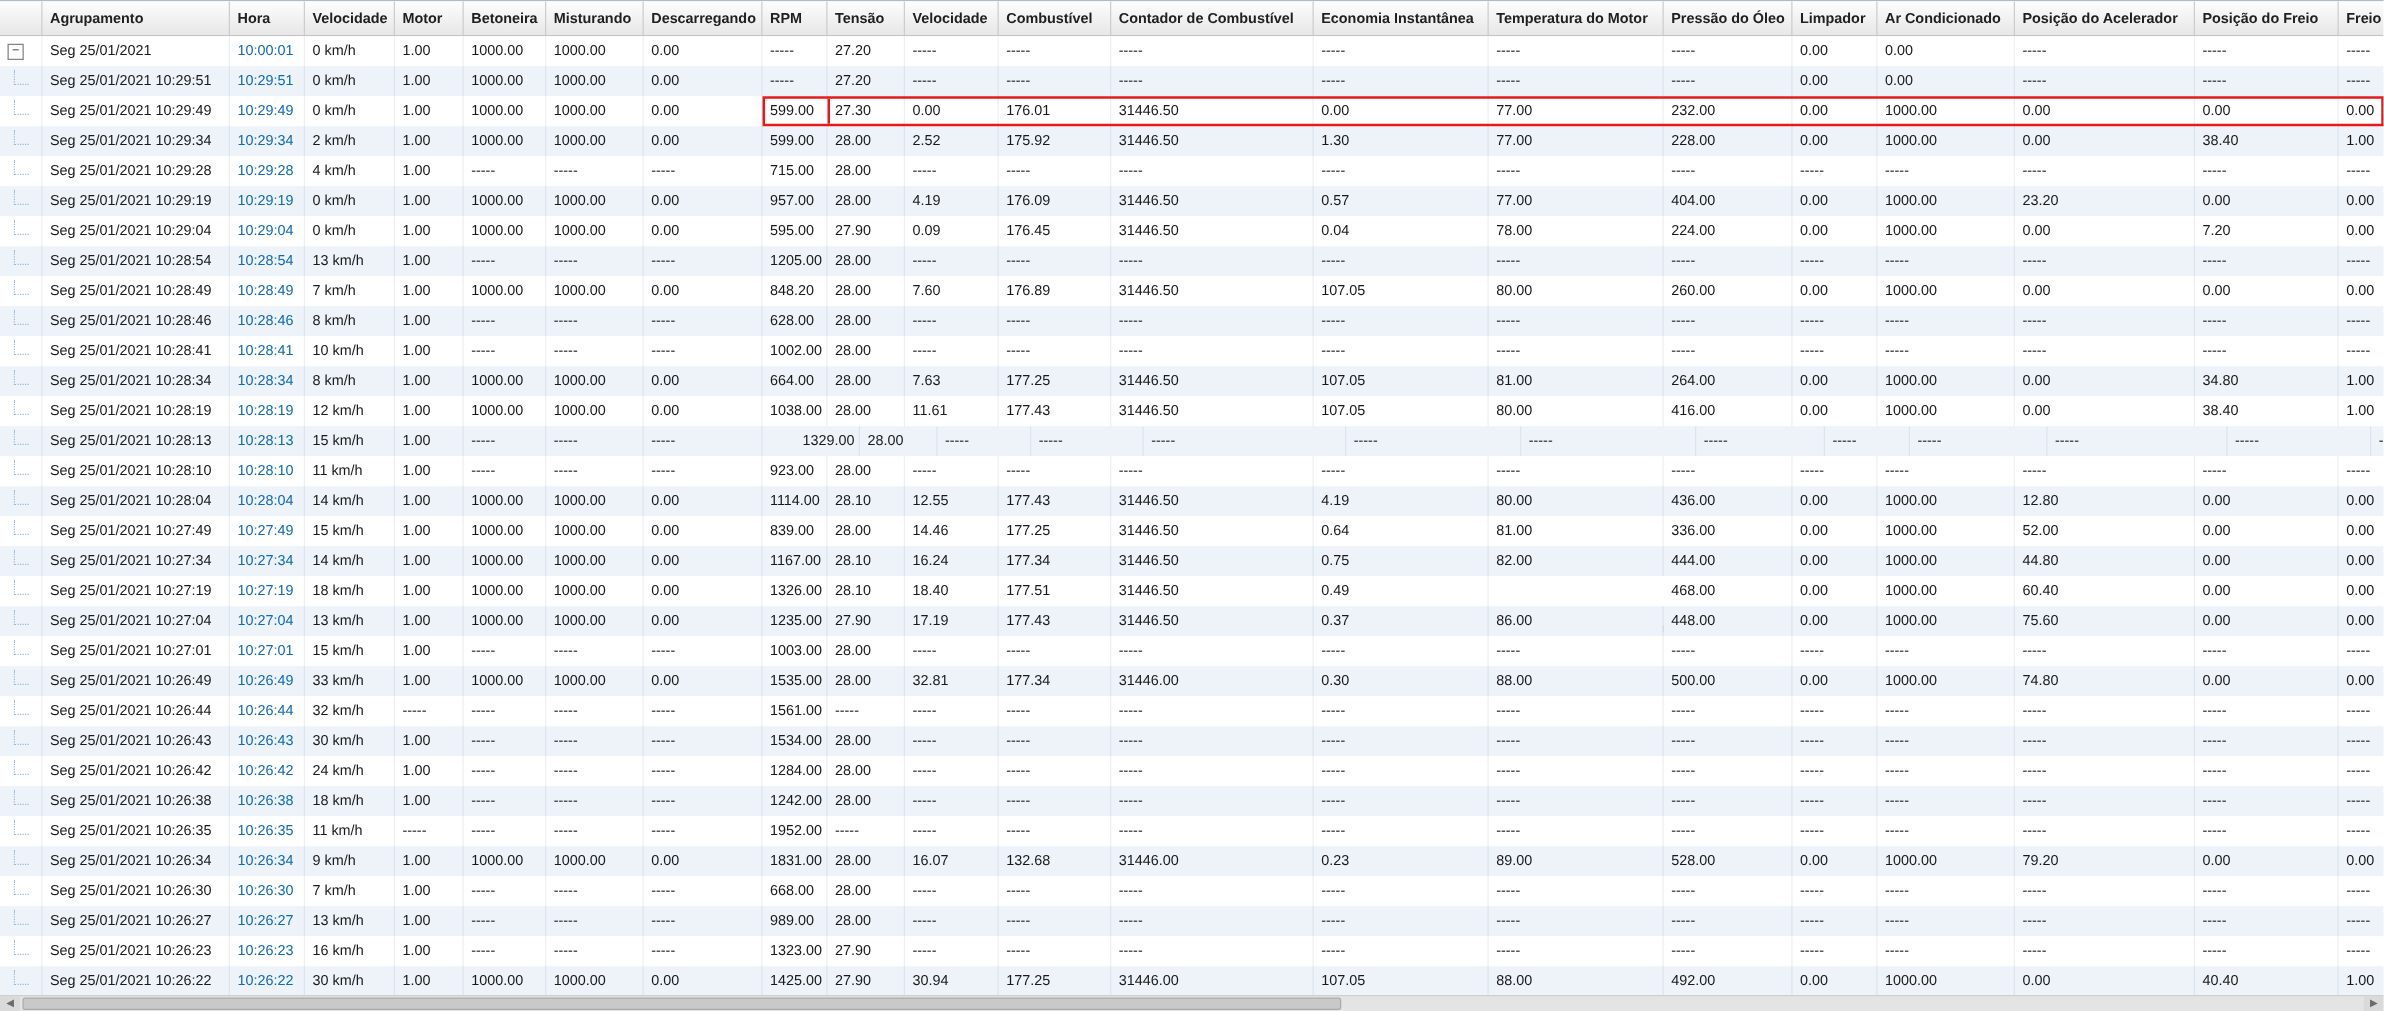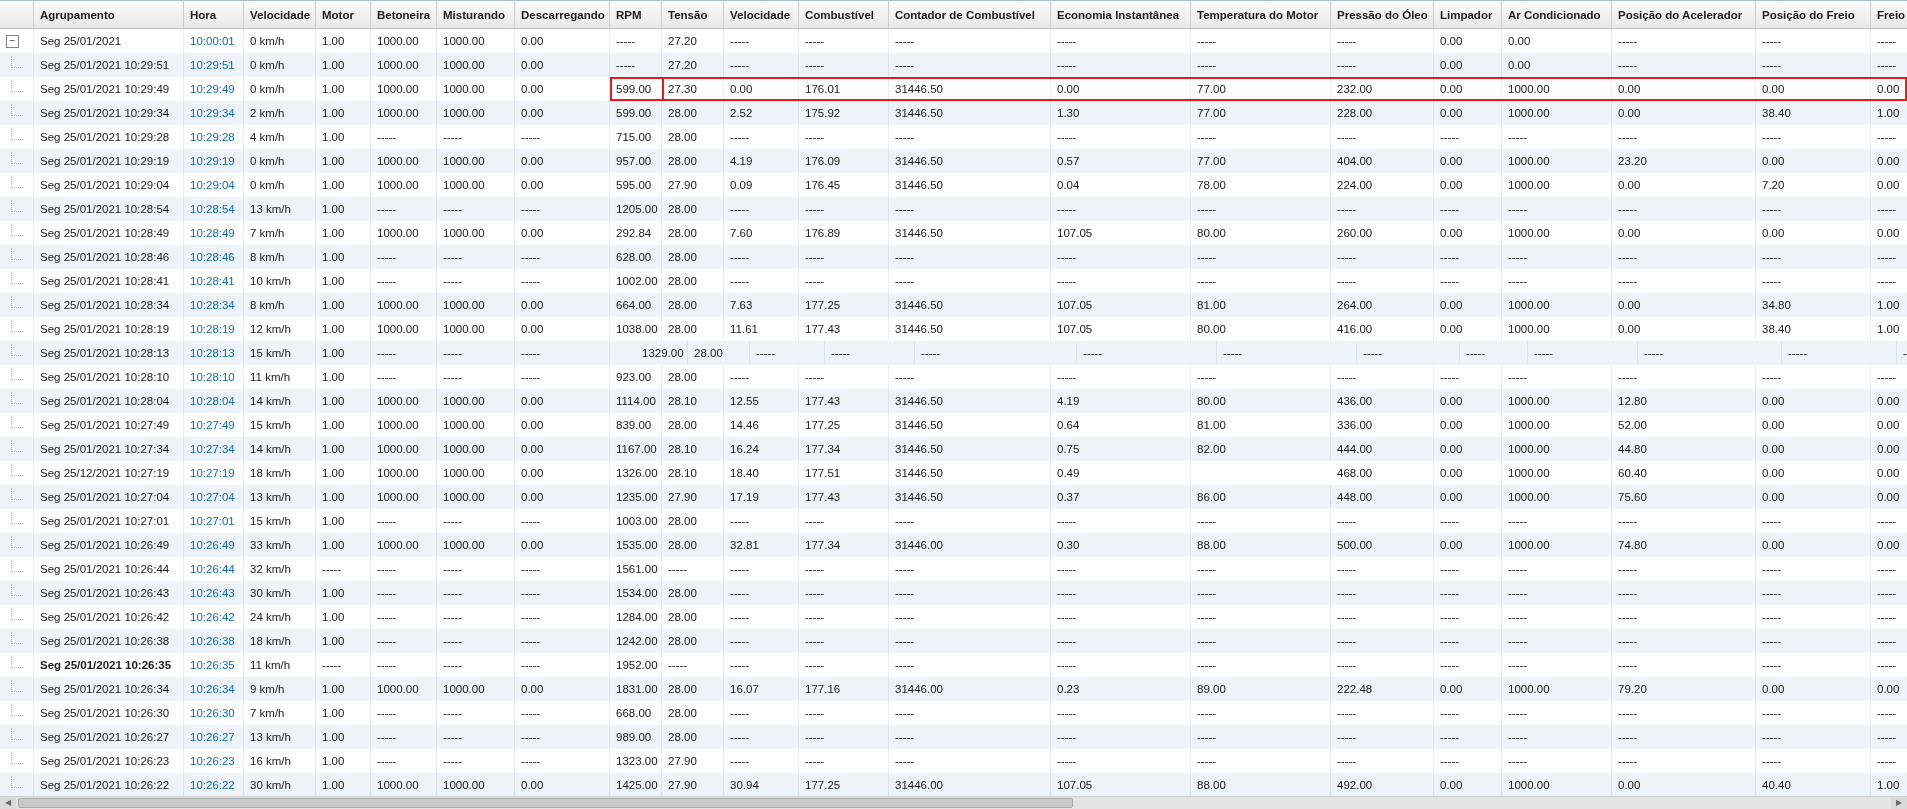--- a/index.html
+++ b/index.html
@@ -366,21 +366,21 @@
         </div>
         <div class="cell" style="width: 150px;">Seg 25/01/2021 10:28:49</div>
         <div class="cell" style="width: 60px;">
           <div class="time-link">10:28:49</div>
         </div>
         <div class="cell" style="width: 72px;">7 km/h</div>
         <div class="cell" style="width: 55px;">1.00</div>
         <div class="cell" style="width: 66px;">1000.00</div>
         <div class="cell" style="width: 78px;">1000.00</div>
         <div class="cell" style="width: 95px;">0.00</div>
-        <div class="cell" style="width: 52px;">292.84</div>
+        <div class="cell" style="width: 52px;">848.20</div>
         <div class="cell" style="width: 62px;">28.00</div>
         <div class="cell" style="width: 75px;">7.60</div>
         <div class="cell" style="width: 90px;">176.89</div>
         <div class="cell" style="width: 162px;">31446.50</div>
         <div class="cell" style="width: 140px;">107.05</div>
         <div class="cell" style="width: 140px;">80.00</div>
         <div class="cell" style="width: 103px;">260.00</div>
         <div class="cell" style="width: 68px;">0.00</div>
         <div class="cell" style="width: 110px;">1000.00</div>
         <div class="cell" style="width: 144px;">0.00</div>
@@ -627,21 +627,21 @@
         <div class="cell" style="width: 68px;">0.00</div>
         <div class="cell" style="width: 110px;">1000.00</div>
         <div class="cell" style="width: 144px;">44.80</div>
         <div class="cell" style="width: 115px;">0.00</div>
         <div class="cell" style="width: 60px;">0.00</div>
       </div>
       <div class="row">
         <div class="cell tree-cell" style="width: 34px; padding: 0px 0px 0px 6px;">
           <div class="connector"></div>
         </div>
-        <div class="cell" style="width: 150px;">Seg 25/12/2021 10:27:19</div>
+        <div class="cell" style="width: 150px;">Seg 25/01/2021 10:27:19</div>
         <div class="cell" style="width: 60px;">
           <div class="time-link">10:27:19</div>
         </div>
         <div class="cell" style="width: 72px;">18 km/h</div>
         <div class="cell" style="width: 55px;">1.00</div>
         <div class="cell" style="width: 66px;">1000.00</div>
         <div class="cell" style="width: 78px;">1000.00</div>
         <div class="cell" style="width: 95px;">0.00</div>
         <div class="cell" style="width: 52px;">1326.00</div>
         <div class="cell" style="width: 62px;">28.10</div>
@@ -843,21 +843,21 @@
         <div class="cell" style="width: 68px;">-----</div>
         <div class="cell" style="width: 110px;">-----</div>
         <div class="cell" style="width: 144px;">-----</div>
         <div class="cell" style="width: 115px;">-----</div>
         <div class="cell" style="width: 60px;">-----</div>
       </div>
       <div class="row">
         <div class="cell tree-cell" style="width: 34px; padding: 0px 0px 0px 6px;">
           <div class="connector"></div>
         </div>
-        <div class="cell" style="width: 150px; font-weight: bold;">Seg 25/01/2021 10:26:35</div>
+        <div class="cell" style="width: 150px;">Seg 25/01/2021 10:26:35</div>
         <div class="cell" style="width: 60px;">
           <div class="time-link">10:26:35</div>
         </div>
         <div class="cell" style="width: 72px;">11 km/h</div>
         <div class="cell" style="width: 55px;">-----</div>
         <div class="cell" style="width: 66px;">-----</div>
         <div class="cell" style="width: 78px;">-----</div>
         <div class="cell" style="width: 95px;">-----</div>
         <div class="cell" style="width: 52px;">1952.00</div>
         <div class="cell" style="width: 62px;">-----</div>
@@ -882,25 +882,25 @@
           <div class="time-link">10:26:34</div>
         </div>
         <div class="cell" style="width: 72px;">9 km/h</div>
         <div class="cell" style="width: 55px;">1.00</div>
         <div class="cell" style="width: 66px;">1000.00</div>
         <div class="cell" style="width: 78px;">1000.00</div>
         <div class="cell" style="width: 95px;">0.00</div>
         <div class="cell" style="width: 52px;">1831.00</div>
         <div class="cell" style="width: 62px;">28.00</div>
         <div class="cell" style="width: 75px;">16.07</div>
-        <div class="cell" style="width: 90px;">177.16</div>
+        <div class="cell" style="width: 90px;">132.68</div>
         <div class="cell" style="width: 162px;">31446.00</div>
         <div class="cell" style="width: 140px;">0.23</div>
         <div class="cell" style="width: 140px;">89.00</div>
-        <div class="cell" style="width: 103px;">222.48</div>
+        <div class="cell" style="width: 103px;">528.00</div>
         <div class="cell" style="width: 68px;">0.00</div>
         <div class="cell" style="width: 110px;">1000.00</div>
         <div class="cell" style="width: 144px;">79.20</div>
         <div class="cell" style="width: 115px;">0.00</div>
         <div class="cell" style="width: 60px;">0.00</div>
       </div>
       <div class="row">
         <div class="cell tree-cell" style="width: 34px; padding: 0px 0px 0px 6px;">
           <div class="connector"></div>
         </div>

